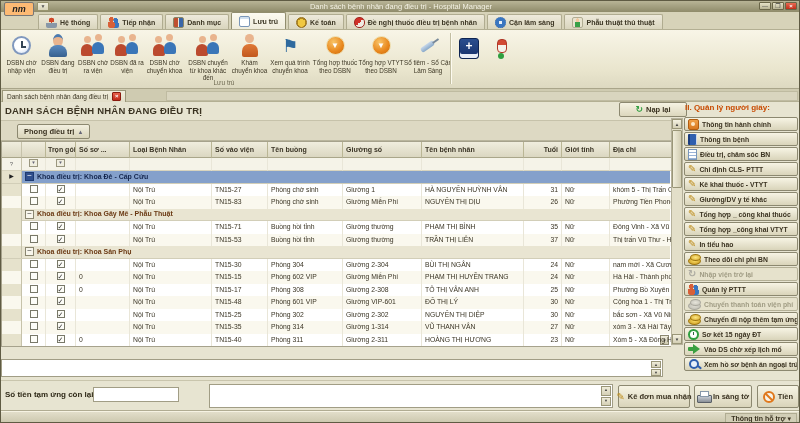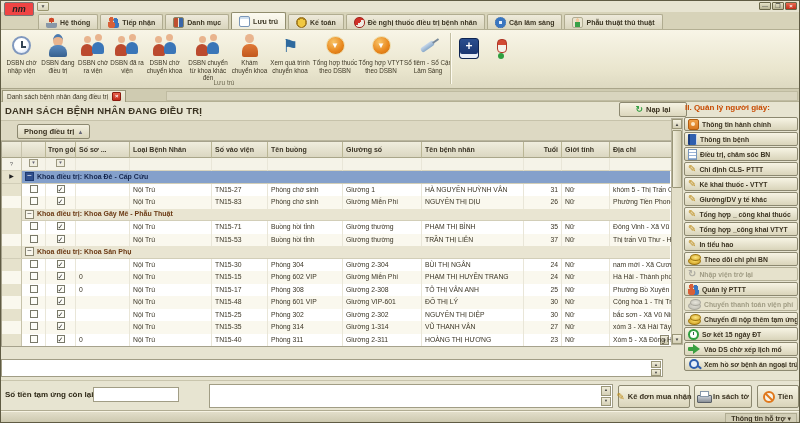--- a/index.html
+++ b/index.html
@@ -4,21 +4,21 @@
 <style>
   html,body{margin:0;padding:0;background:#9a9677;}
   *{box-sizing:border-box;}
   #win{position:relative;width:800px;height:423px;background:#e7e4d1;overflow:hidden;
        font-family:"Liberation Sans","DejaVu Sans",sans-serif;color:#3a3424;
        border:1px solid #5f5b43;}
   
   #titlebar{position:absolute;left:0;top:0;width:800px;height:11px;
     background:linear-gradient(#b8b496,#8f8b6a);color:#f4f2e4;font-size:7.5px;line-height:11px;
     text-align:center;}
-  #applogo{position:absolute;left:3px;top:1px;width:30px;height:14px;background:#ef4444;border:1px solid #777;
+  #applogo{position:absolute;left:3px;top:1px;width:30px;height:14px;background:#fdba74;border:1px solid #777;
     border-radius:2px;z-index:5;font-weight:bold;font-style:italic;font-size:9px;line-height:12px;text-align:center;color:#222;}
   #logodd{position:absolute;left:36px;top:1px;width:12px;height:9px;background:linear-gradient(#f2efdd,#d8d4ba);
     border:1px solid #99956f;border-radius:1px;font-size:5px;line-height:7px;text-align:center;color:#555;z-index:5;}
   #wbtns{position:absolute;right:2px;top:1px;height:9px;display:flex;gap:1px;z-index:5;}
   .wb{width:12px;height:8px;border:1px solid #6a6648;border-radius:1px;font-size:6px;line-height:6px;text-align:center;
       background:linear-gradient(#e6e2c8,#b8b494);color:#444;}
   .wb.close{background:linear-gradient(#e86a52,#c22e1a);color:#fff;font-weight:bold;}
   
   #tabstrip{position:absolute;left:0;top:11px;width:800px;height:18px;background:#d7d3b9;
     border-bottom:1px solid #b3af93;}
@@ -208,20 +208,23 @@
   .ti-pill{background:linear-gradient(135deg,#d03028 50%,#f0ece4 50%);border-radius:5px;border:1px solid #a02820;}
   .ti-lab{background:radial-gradient(circle,#e8f0f8 24%,#3a76c0 25% 68%,#24508a 69%);border-radius:50%;}
   .ti-surgery{background:radial-gradient(circle at 50% 25%,#f0c8a0 24%,transparent 25%),
     radial-gradient(ellipse at 50% 82%,#38a048 42%,transparent 43%),#e8e4d0;border:1px solid #b0ac92;}
 </style>
 </head>
 <body>
 
 <div id="win">
 
+  <div id="titlebar">
+    <span>Danh sách bệnh nhân đang điều trị - Hospital Manager</span>
+  </div>
   <div id="applogo">nm</div>
   <div id="logodd">▼</div>
   <div id="wbtns">
     <span class="wb">—</span>
     <span class="wb">❒</span>
     <span class="wb close">×</span>
   </div>
 
   <div id="tabstrip">
     <div id="tabs">
@@ -671,21 +674,21 @@
           <span>▲</span>
           <span>▼</span>
         </div>
     </div>
   <div class="fbtn" style="left:617px;width:72px">
         <span class="icch ch-pencil">✎</span>
         <span>Kê đơn mua nhận</span>
       </div>
       <div class="fbtn" style="left:693px;width:58px">
         <span class="ic ic-printer"></span>
-        <span>In sách tờ</span>
+        <span>In sàng tờ</span>
       </div>
       <div class="fbtn" style="left:756px;width:42px">
         <span class="ic ic-closec"></span>
         <span>Tiền</span>
       </div>
     </div>
 
   <div id="statusbar">
     <div id="support">
       <span>Thông tin hỗ trợ</span> ▾

